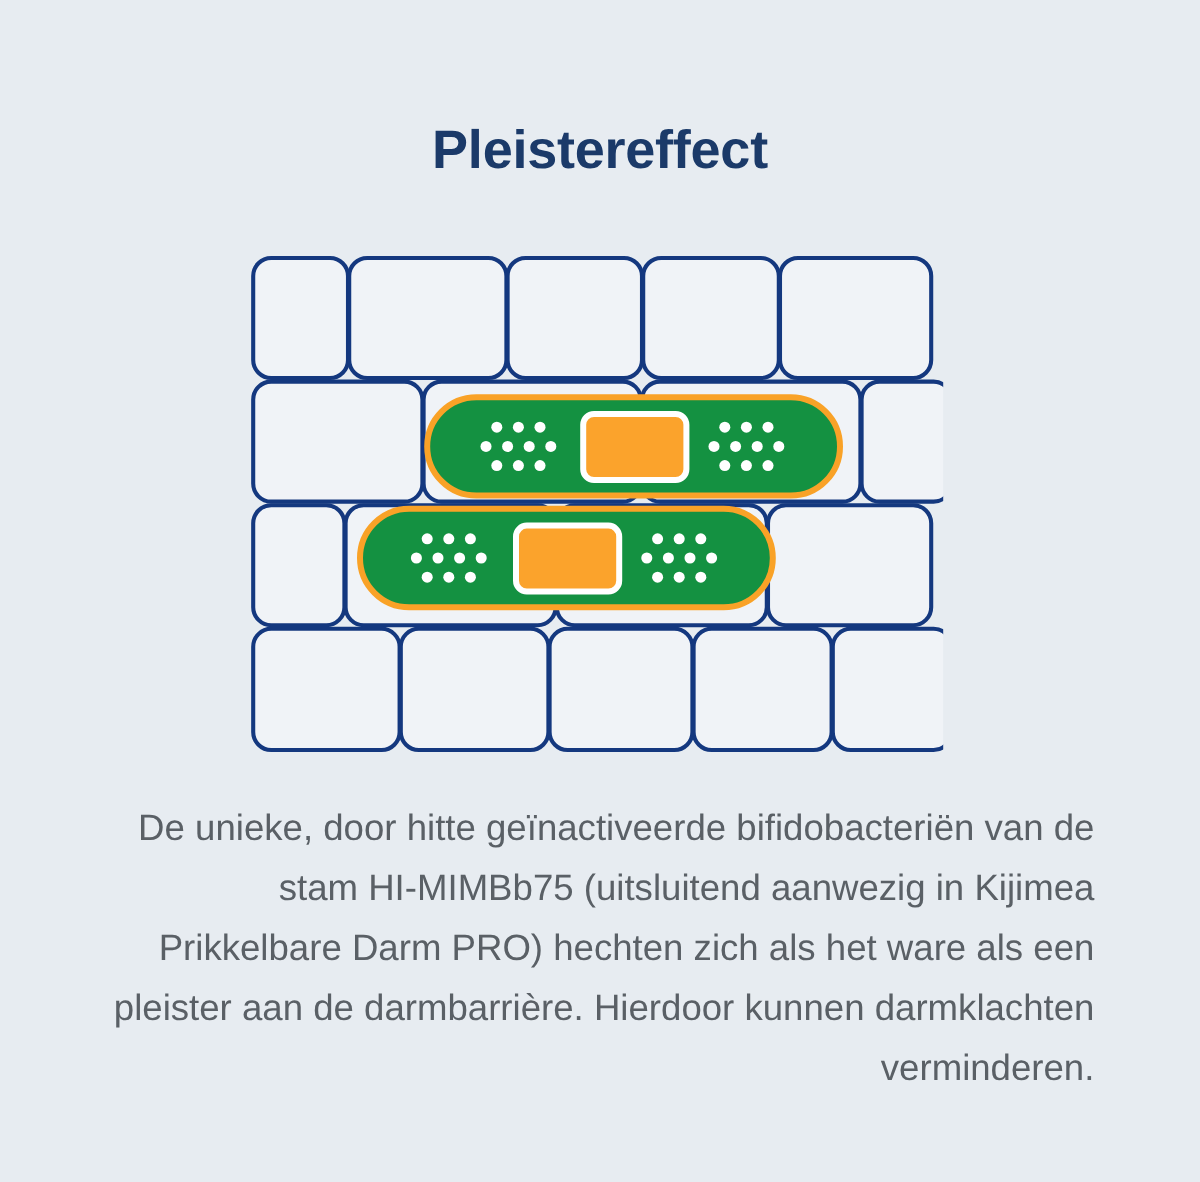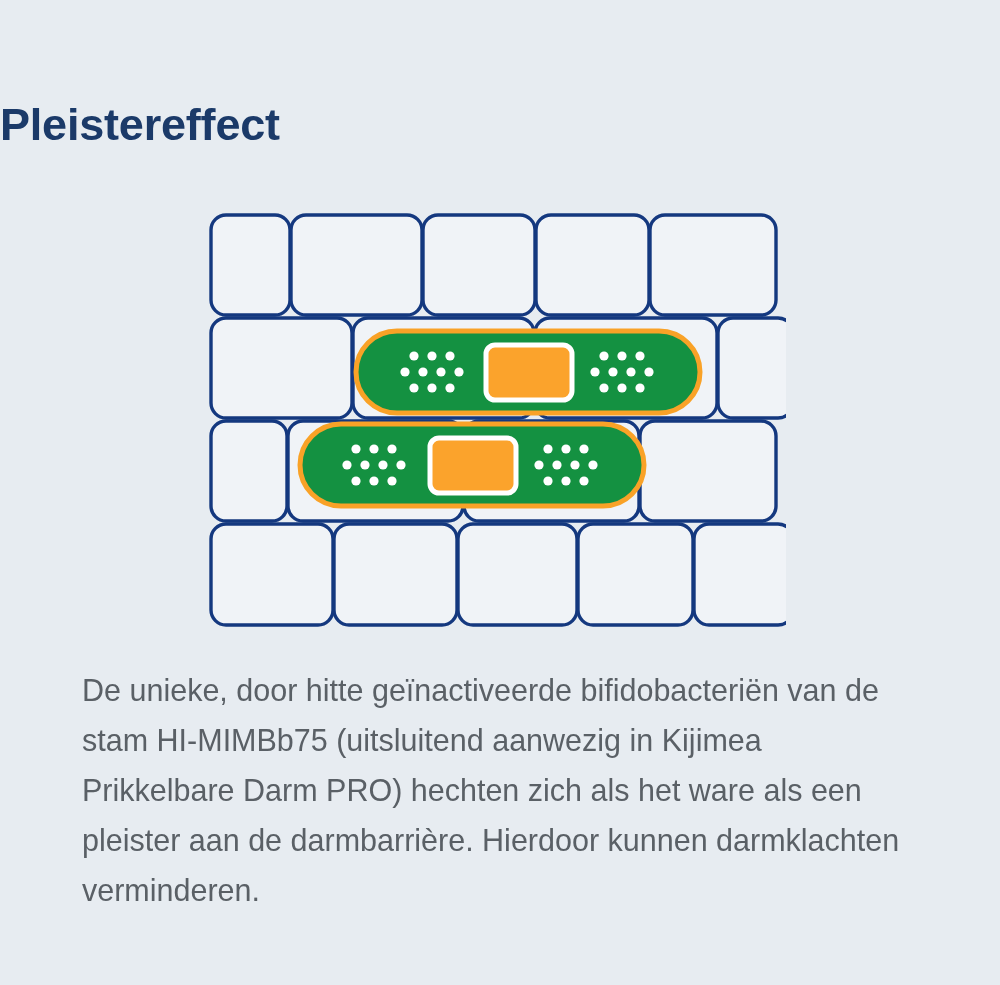--- a/index.html
+++ b/index.html
@@ -19,20 +19,21 @@
     height: 985px;
     box-sizing: border-box;
   }
 
   
   .title {
     position: absolute;
     top: 70px;
     left: 0;
     width: 1000px;
+    text-align: center;
     font-size: 45px;
     font-weight: bold;
     color: #1b3a69;
     letter-spacing: -0.2px;
     line-height: 1.1;
   }
 
   
   .illustration {
     position: absolute;
@@ -53,20 +54,21 @@
     top: 665px;
     left: 82px;
     width: 830px;
     font-size: 30.5px;
     line-height: 50px;
     color: #5a6066;
     font-weight: 400;
   }
   .body-copy p {
     margin: 0;
+    text-align: right;
   }
 </style>
 </head>
 <body>
 
 <div class="page">
 
   <h1 class="title">Pleistereffect</h1>
 
   <div class="illustration">

